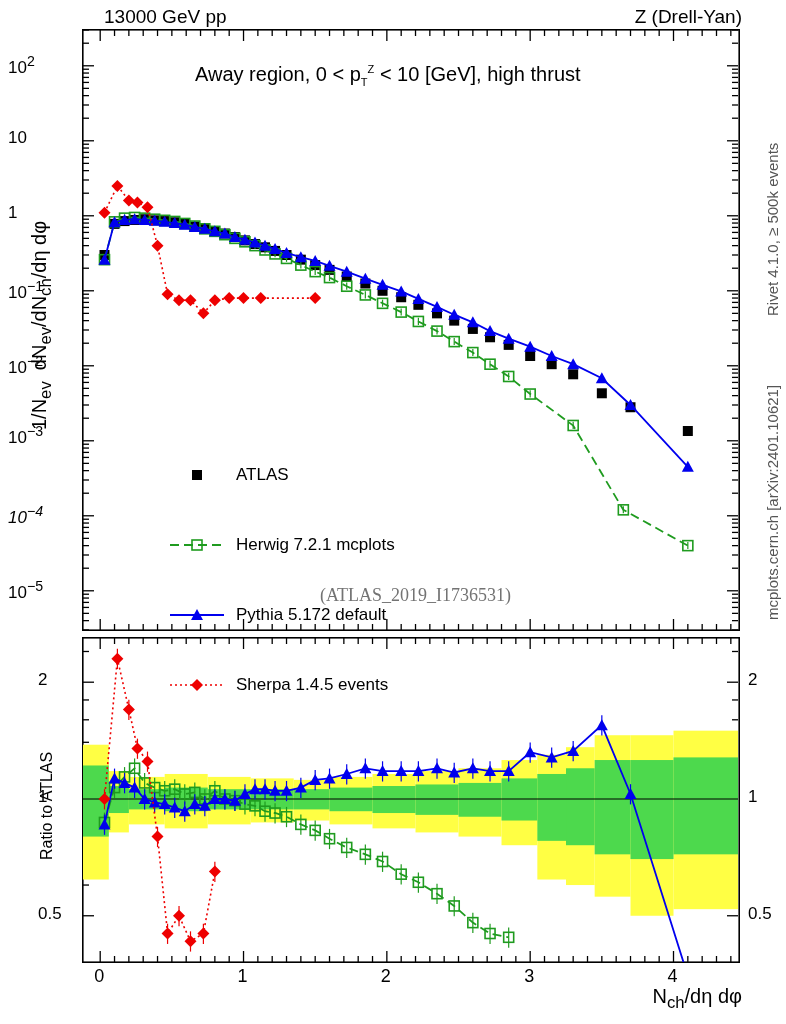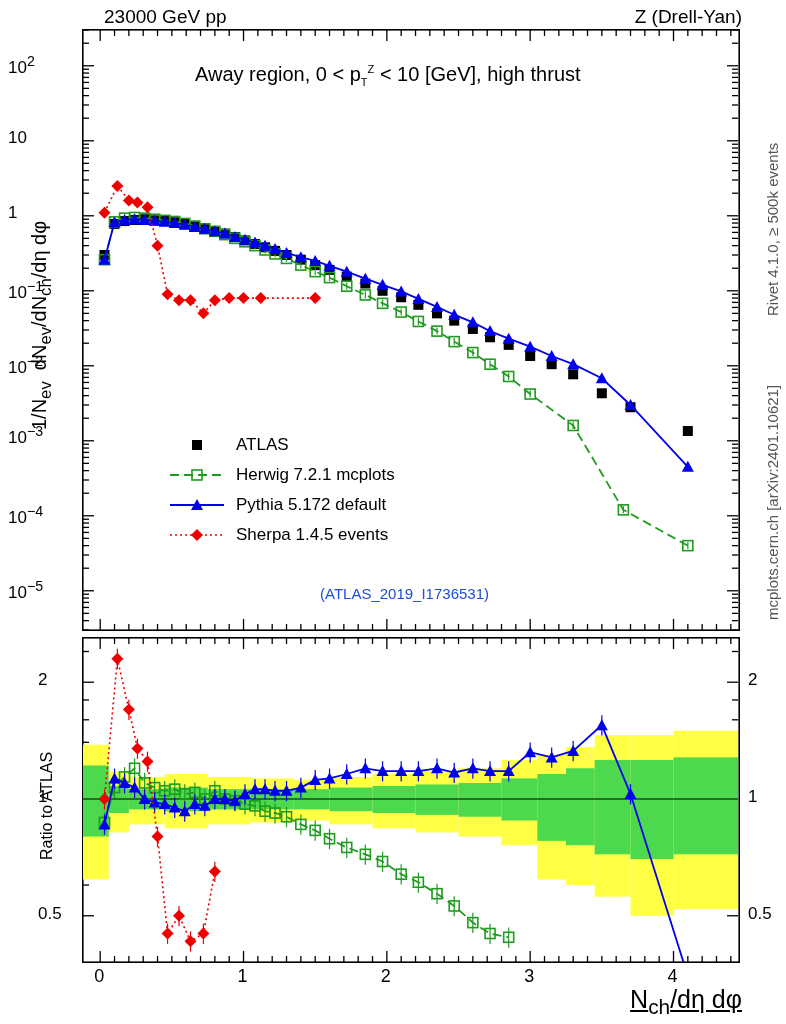--- a/index.html
+++ b/index.html
@@ -13,44 +13,44 @@
   #hdr-left{left:104px;top:6px;font-size:19px;}
   #hdr-right{right:44px;top:6px;font-size:19px;margin-left:8px;}
 
   
   #rivet-lbl{left:764px;top:316px;font-size:15px;color:#555;}
   #arxiv-lbl{left:764px;top:620px;font-size:15px;color:#555;}
 
   
   #ylabel{left:28px;top:430px;font-size:20px;}
   #ratio-ylabel{left:38px;top:860px;font-size:16px;}
-  #xlabel{right:44px;top:985px;font-size:25px;text-decoration:underline;}
+  #xlabel{right:44px;top:985px;font-size:20px;}
 
   #title-main{left:195px;top:63px;font-size:20px;}
 
   
   #legend{position:absolute;left:168px;top:425px;font-size:17px;}
-  .leg-row{height:30px;display:flex;align-items:flex-end;}
+  .leg-row{height:30px;display:flex;align-items:flex-start;margin-top:40px;}
   .leg-mark{width:58px;height:20px;position:relative;margin-right:10px;}
   .leg-text{}
 
-  #watermark{left:320px;top:585px;font-size:15px;color:#1d4ed8;}
+  #watermark{left:320px;top:585px;font-size:18px;color:#737373;font-family:Liberation Serif, serif;}
 
   .ytick-lbl{font-size:17px;}
   .xtick-lbl{font-size:18px;}
   .rtick-lbl{font-size:17px;}
 
   svg{position:absolute;left:0;top:0;}
 </style>
 </head>
 <body>
 
 <div id="root">
 
-  <div class="txt" id="hdr-left">23000 GeV pp</div>
+  <div class="txt" id="hdr-left">13000 GeV pp</div>
   <div class="txt" id="hdr-right">Z (Drell-Yan)</div>
 
   <div class="txt rot90" id="rivet-lbl">Rivet 4.1.0, ≥ 500k events</div>
   <div class="txt rot90" id="arxiv-lbl">mcplots.cern.ch [arXiv:2401.10621]</div>
 
   <div class="txt rot90" id="ylabel">1/N<sub>ev</sub>&nbsp; dN<sub>ev</sub>/dN<sub>ch</sub>/dη dφ</div>
   <div class="txt rot90" id="ratio-ylabel">Ratio to ATLAS</div>
   <div class="txt" id="xlabel">N<sub>ch</sub>/dη dφ</div>
 
   <div class="txt" id="title-main">Away region, 0 &lt; p<sub style="font-size:11px">T</sub><sup style="font-size:11px">Z</sup> &lt; 10 [GeV], high thrust</div>
@@ -890,21 +890,21 @@
       </g>
   </svg>
 
   <div id="ylabels">
       <div class="txt ytick-lbl" style="left: 8px; width: 66px; top: 52.7841px;">10<sup>2</sup></div>
       <div class="txt ytick-lbl" style="left: 8px; width: 66px; top: 127.784px;">10</div>
       <div class="txt ytick-lbl" style="left: 8px; width: 66px; top: 202.784px;">1</div>
       <div class="txt ytick-lbl" style="left: 8px; width: 66px; top: 277.784px;">10<sup>−1</sup></div>
       <div class="txt ytick-lbl" style="left: 8px; width: 66px; top: 352.784px;">10<sup>−2</sup></div>
       <div class="txt ytick-lbl" style="left: 8px; width: 66px; top: 423px;">10<sup>−3</sup></div>
-      <div class="txt ytick-lbl" style="left: 8px; width: 66px; top: 502.784px;">10<sup>−4</sup></div>
+      <div class="txt ytick-lbl" style="left: 8px; width: 66px; top: 502.784px; font-style: italic;">10<sup>−4</sup></div>
       <div class="txt ytick-lbl" style="left: 8px; width: 66px; top: 577.784px;">10<sup>−5</sup></div>
     </div>
   <div id="xlabels">
       <div class="txt xtick-lbl" style="left: 94.1991px; top: 966px;">0</div>
       <div class="txt xtick-lbl" style="left: 237.525px; top: 966px;">1</div>
       <div class="txt xtick-lbl" style="left: 380.851px; top: 966px;">2</div>
       <div class="txt xtick-lbl" style="left: 524.177px; top: 966px;">3</div>
       <div class="txt xtick-lbl" style="left: 667.503px; top: 966px;">4</div>
     </div>
   <div id="rlabels">

